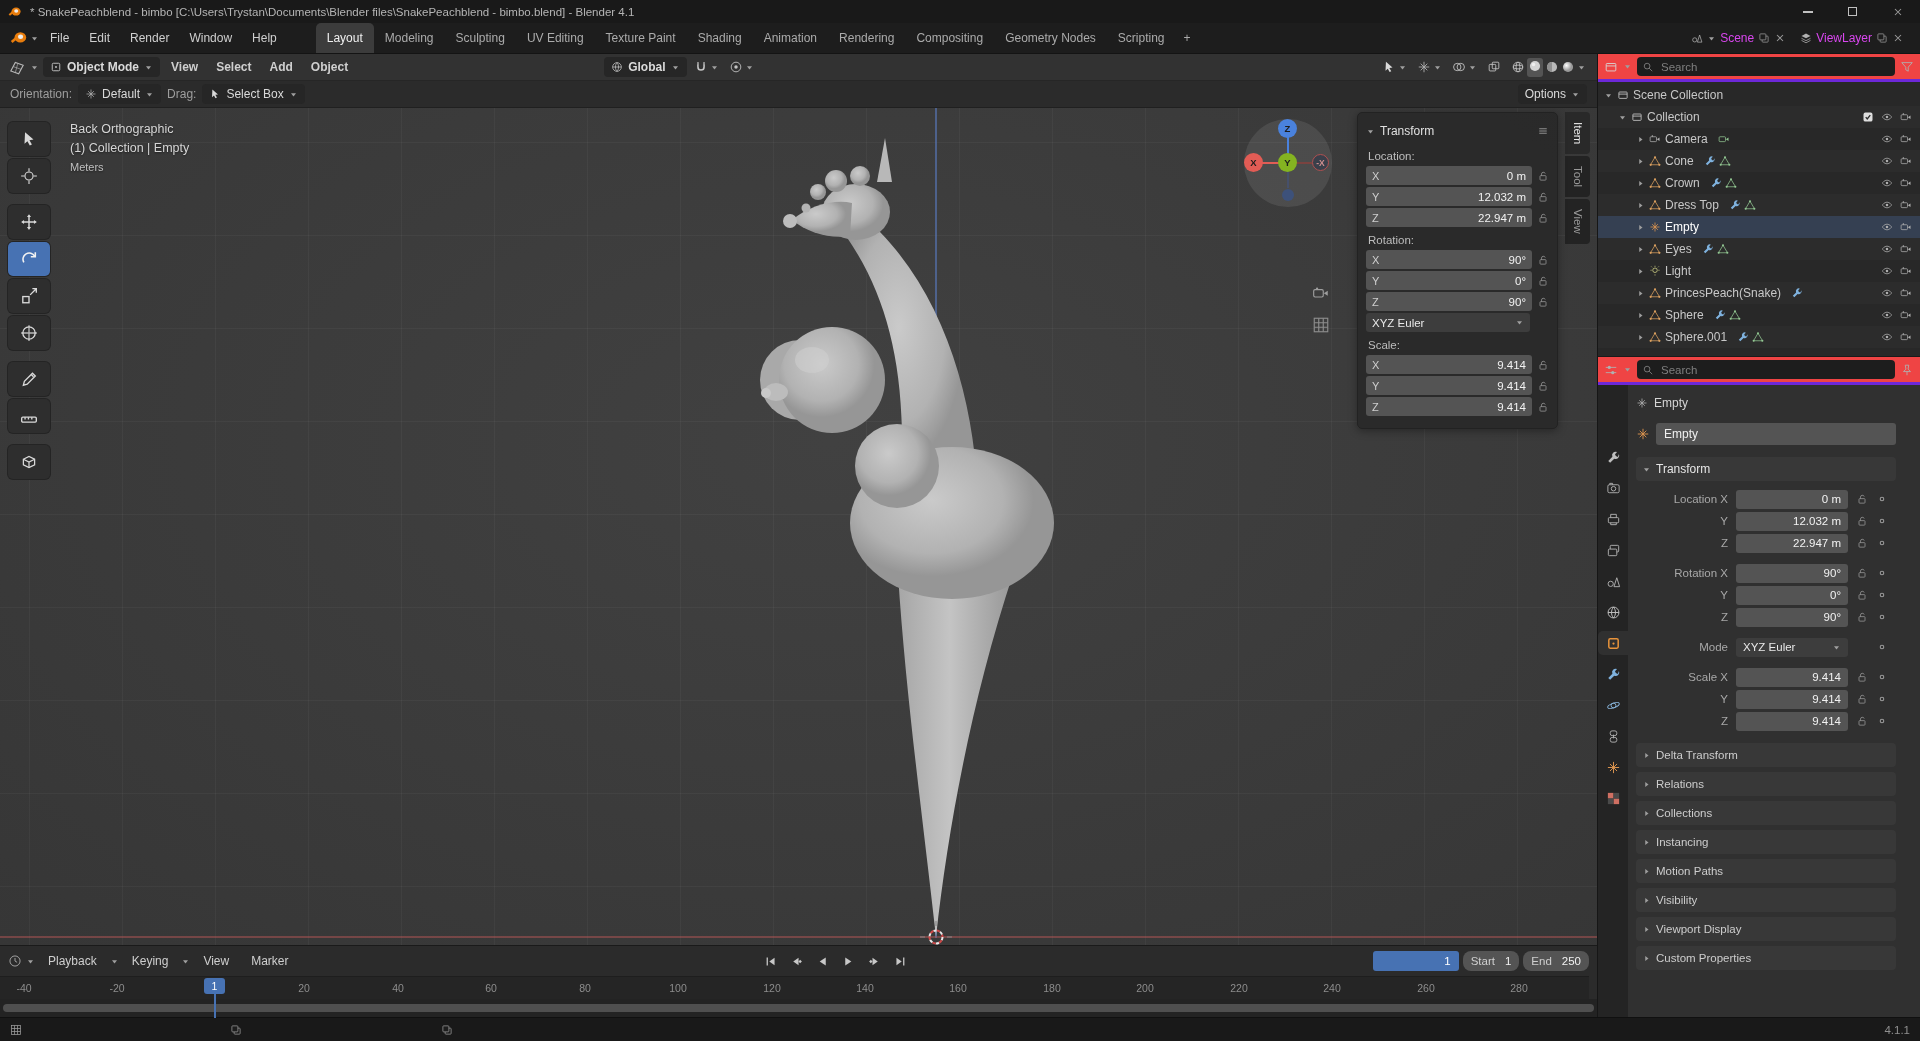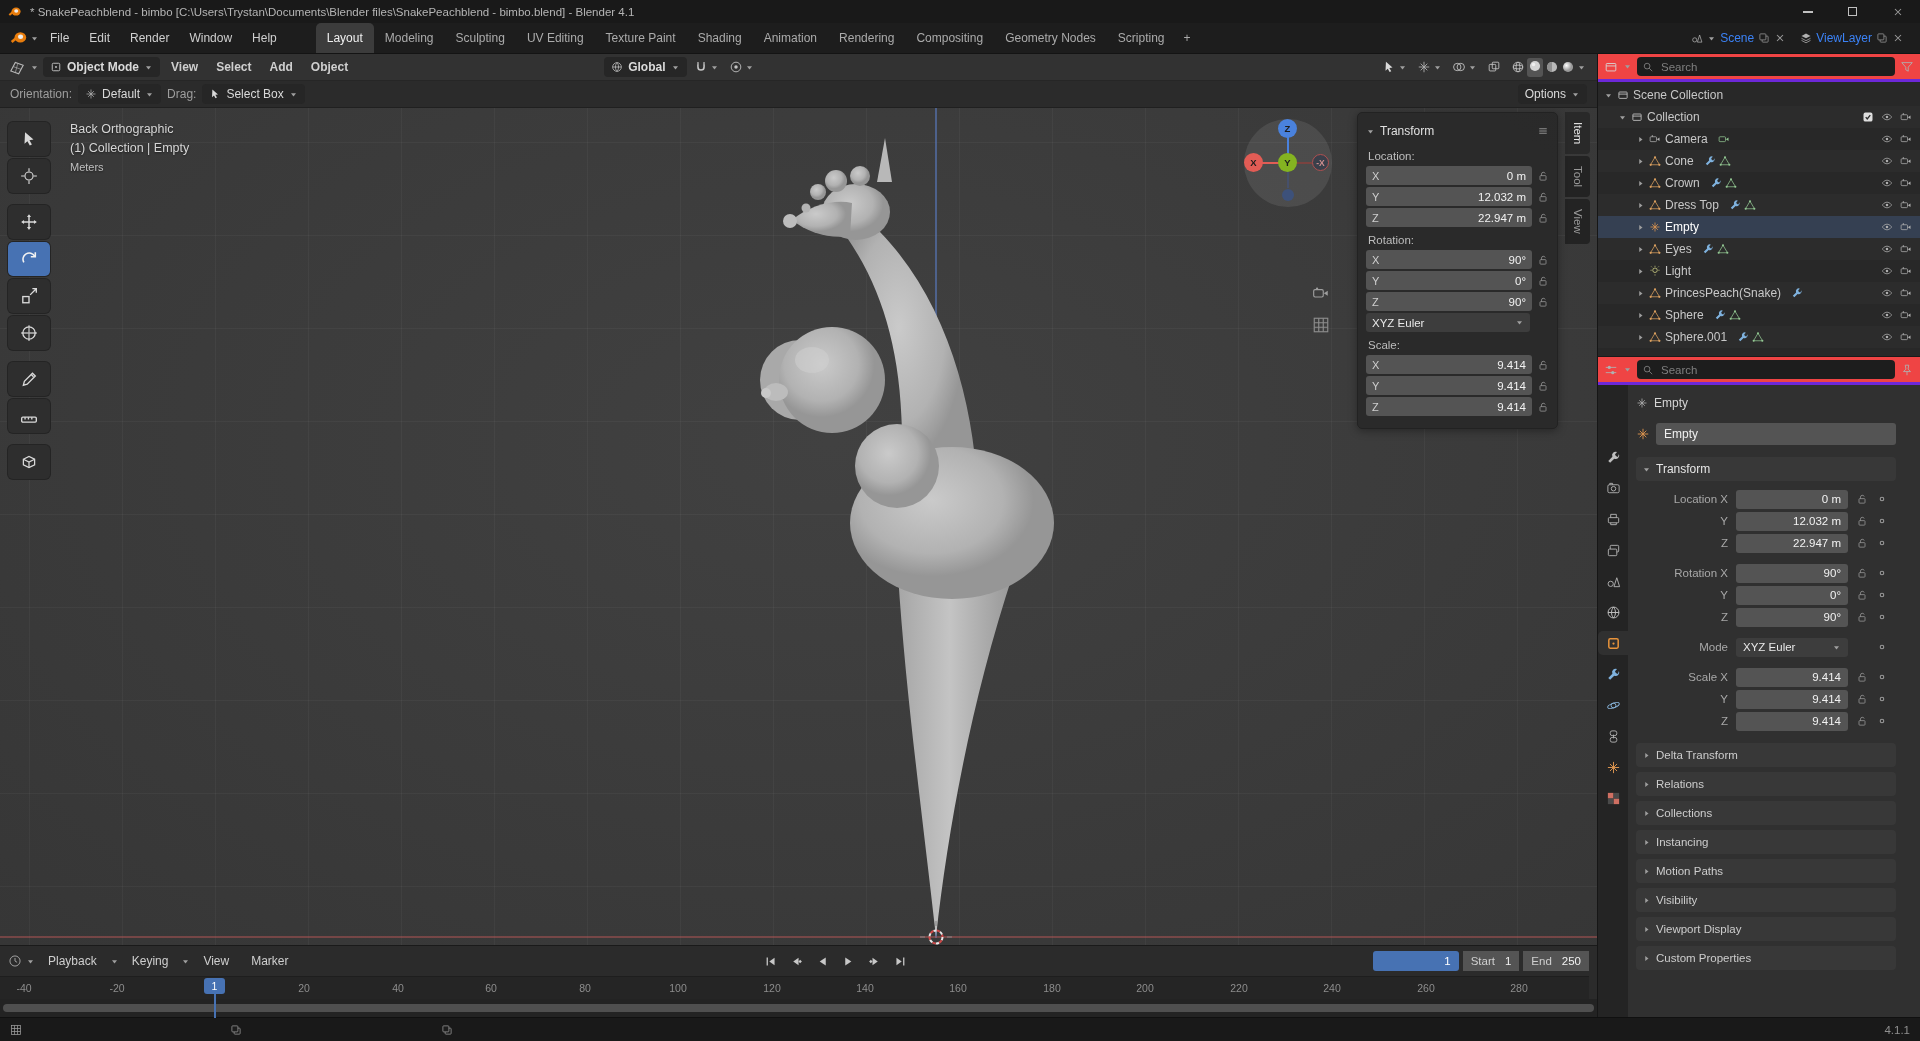--- a/index.html
+++ b/index.html
@@ -25,21 +25,21 @@
 
   
   .topbar { position:absolute; left:0; top:23px; right:0; height:31px; background:#1d1d1d;
             display:flex; align-items:center; padding:0 10px; gap:2px; border-bottom:1px solid #141414; }
   .menu { padding:4px 9px; color:#cfcfcf; border-radius:3px; white-space:nowrap; }
   .wstabs { display:flex; align-items:center; height:100%; margin-left:28px; }
   .ws { padding:0 11px; color:#ababab; height:100%; display:flex; align-items:center; white-space:nowrap; }
   .ws.active { background:#3c3c3c; color:#f0f0f0; border-radius:5px 5px 0 0; }
   .wsadd { padding:0 8px; color:#ababab; }
   .scenew, .vlw { display:flex; align-items:center; gap:4px; padding:3px 6px; white-space:nowrap; }
-  .scenew span, .vlw span { color:#3b82f6; }
+  .scenew span, .vlw span { color:#d946ef; }
 
   
   .leftregion { position:absolute; left:0; top:54px; width:1597px; bottom:24px; }
   .vph { position:absolute; left:0; top:0; right:0; height:27px; background:#323232;
          display:flex; align-items:center; gap:4px; padding:0 8px; border-bottom:1px solid #262626;font-weight:bold; }
   .vph .menu { padding:3px 7px; }
   .pill { display:flex; align-items:center; gap:5px; background:#262626; border-radius:4px;
           padding:3px 7px; color:#dadada; white-space:nowrap; }
   .hgroup { display:flex; align-items:center; gap:2px; padding:2px 3px; }
   .shadeactive { background:#545454; border-radius:3px; padding:1px; }
@@ -115,21 +115,21 @@
   .vtooltip .tt2 { color:#999; font-size:11px; margin-bottom:3px; }
 
   
   .timeline { position:absolute; left:0; bottom:0; right:0; height:72px; background:#2b2b2b;
               border-top:1px solid #1a1a1a; }
   .tlh { height:30px; display:flex; align-items:center; gap:4px; padding:0 8px; }
   .playbtn { width:22px; height:20px; display:flex; align-items:center; justify-content:center; border-radius:3px; }
   .playbtn .ic { width:13px; height:13px; }
   .framefield { width:86px; height:20px; background:#4772b3; border-radius:3px; color:#fff;
                 display:flex; align-items:center; justify-content:flex-end; padding:0 8px; font-size:11.5px; }
-  .tpill { height:20px; background:#545454; border-radius:0; display:flex; align-items:center;
+  .tpill { height:20px; background:#545454; border-radius:8px; display:flex; align-items:center;
            padding:8px 8px; gap:10px; font-size:11.5px; }
   .tpill .pl { color:#cfcfcf; } .tpill .pv { color:#f2f2f2; }
   .tlruler { position:absolute; left:0; right:8px; top:30px; height:24px; background:#252525;
              border-top:1px solid #1e1e1e; }
   .tick { position:absolute; top:5px; transform:translateX(-50%); font-size:10.5px; color:#8d8d8d; }
   .playhead { position:absolute; left:215px; top:1px; z-index:3; }
   .ph-badge { position:absolute; left:-11px; top:0; min-width:21px; height:16px; background:#4772b3;
               border-radius:3px; color:#fff; font-size:10.5px; display:flex; align-items:center;
               justify-content:center; padding:0 4px; }
   .ph-line { position:absolute; left:-1px; top:16px; width:2px; height:24px; background:#4772b3; }

